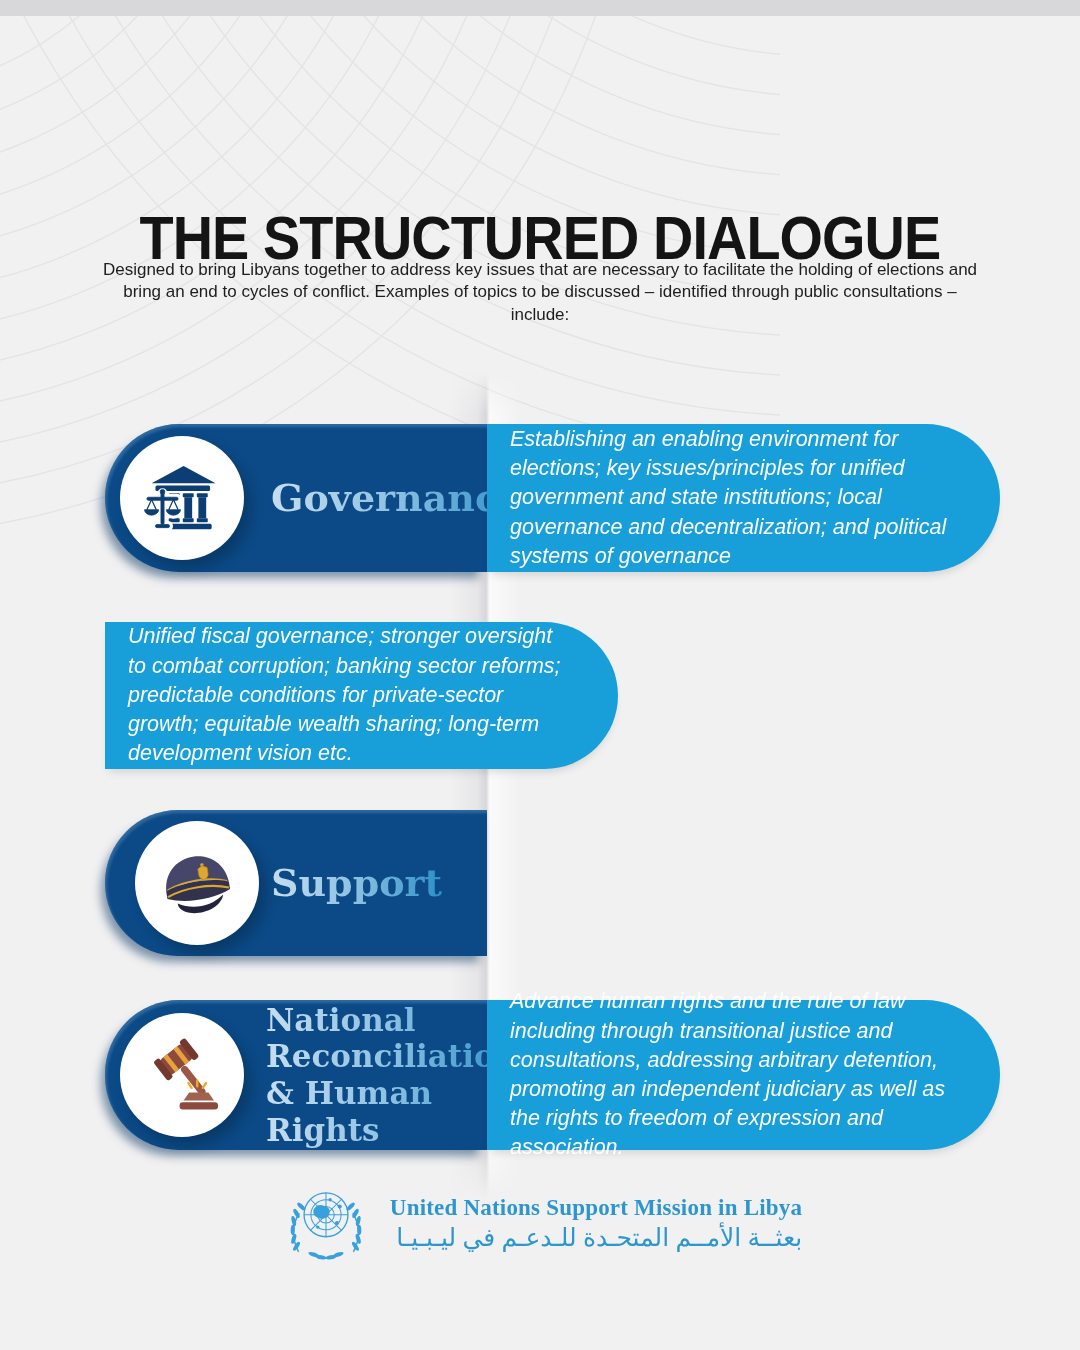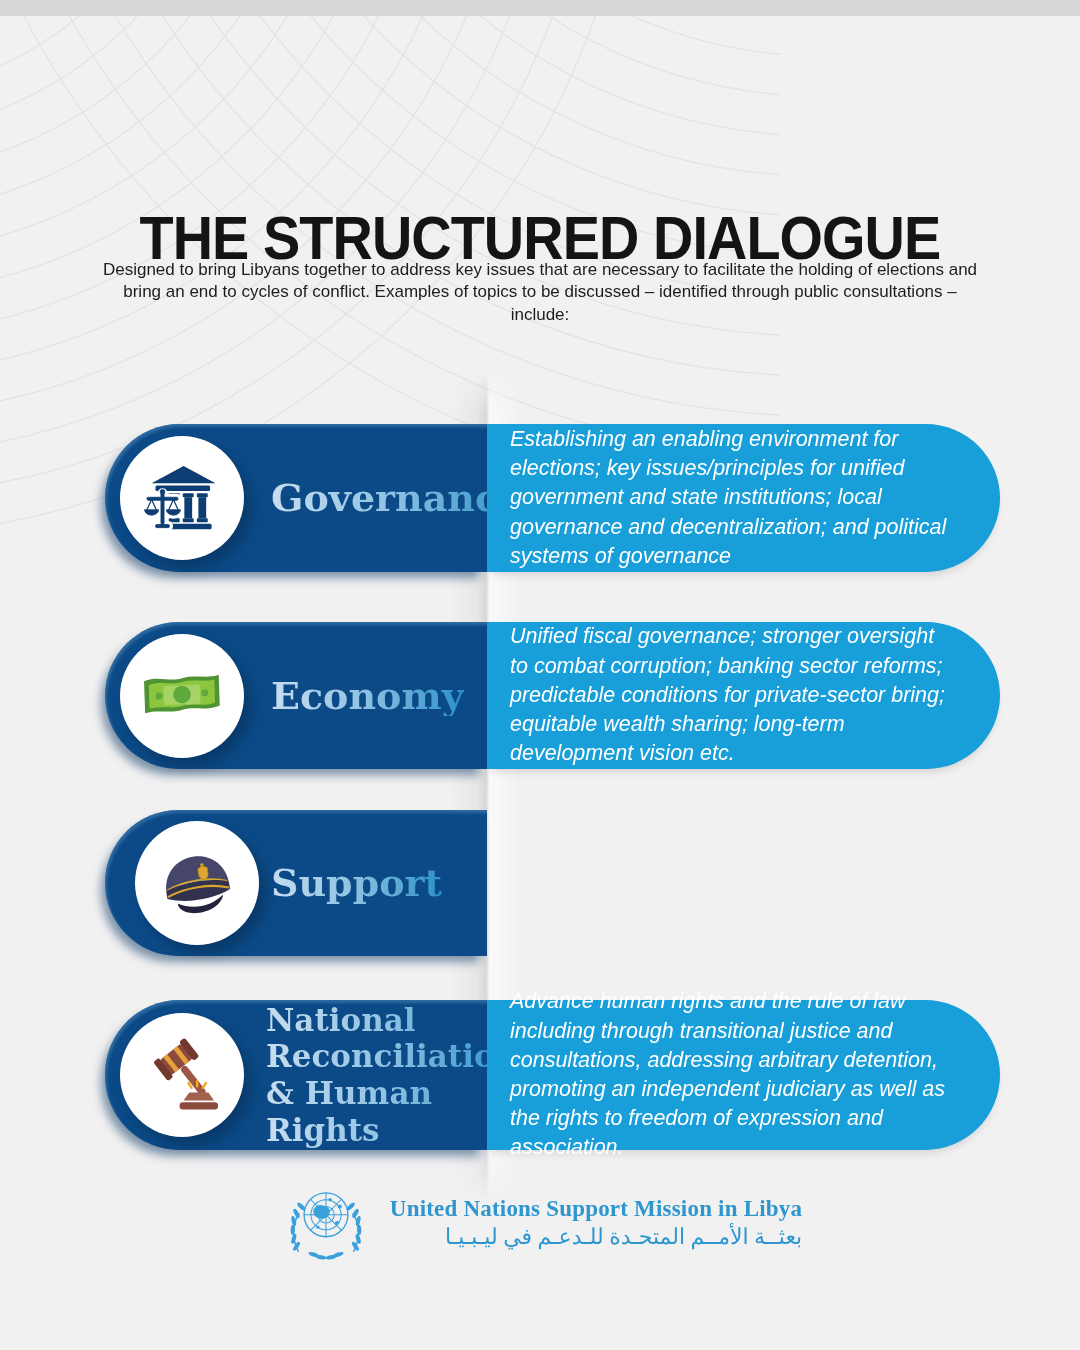--- a/index.html
+++ b/index.html
@@ -60,21 +60,21 @@
   .topic-desc{
     font-style:italic;color:#ffffff;font-size:21.5px;line-height:1.36;
     padding:0 42px 0 23px;
   }
   .footer{
     position:absolute;top:1168px;left:0;width:100%;display:flex;
     justify-content:center;align-items:center;gap:16px;z-index:2;
   }
   .footer-text{display:flex;flex-direction:column;gap:2px;font-family:Liberation Serif, serif;}
   .footer-en{font-size:23px;font-weight:bold;color:#2E96CE;letter-spacing:0.2px;}
-  .footer-ar{font-size:22px;color:#2E96CE;direction:rtl;text-align:right;}
+  .footer-ar{font-size:25px;color:#2E96CE;direction:rtl;text-align:right;}
 </style>
 </head>
 <body>
 
 <div class="poster">
 
   <svg class="mesh" width="780" height="640" viewBox="0 0 780 640">
     <g fill="none" stroke="#e4e4e6" stroke-width="1.4">
       <circle cx="-140" cy="-260" r="340"></circle>
         <circle cx="-140" cy="-260" r="380"></circle>
@@ -148,37 +148,22 @@
         </svg>
       </div>
       <div class="topic-title">Governance</div>
     </div>
     <div class="pill-right">
       <div class="topic-desc">Establishing an enabling environment for elections; key issues/principles for unified government and state institutions; local governance and decentralization; and political systems of governance</div>
     </div>
   </div>
 
   <div class="row row-2">
-    <div class="pill-left">
-      <div class="icon-circle">
-        <svg width="84" height="56" viewBox="0 0 110 70">
-          <g transform="rotate(-2 55 35)">
-            <path d="M6 14 C24 7 40 16 55 12 C72 7 90 14 104 9 L104 49 C88 56 70 49 55 53 C40 58 22 51 6 56 Z" fill="#4F9434"></path>
-            <path d="M12 19 C27 14 42 20 55 17 C70 13 86 18 98 15 L98 45 C86 50 70 45 55 48 C42 51 26 47 12 50 Z" fill="#8CC63F"></path>
-            <rect x="31" y="21" width="48" height="25" rx="4" fill="#A6D366"></rect>
-            <circle cx="55" cy="33" r="11.5" fill="#5FA83C"></circle>
-            <circle cx="25" cy="34" r="4.5" fill="#5FA83C"></circle>
-            <circle cx="85" cy="32" r="4.5" fill="#5FA83C"></circle>
-          </g>
-        </svg>
-      </div>
-      <div class="topic-title">Economy</div>
-    </div>
     <div class="pill-right">
-      <div class="topic-desc">Unified fiscal governance; stronger oversight to combat corruption; banking sector reforms; predictable conditions for private-sector bring; equitable wealth sharing; long-term development vision etc.</div>
+      <div class="topic-desc">Unified fiscal governance; stronger oversight to combat corruption; banking sector reforms; predictable conditions for private-sector growth; equitable wealth sharing; long-term development vision etc.</div>
     </div>
   </div>
 
   <div class="row row-3">
     <div class="icon-circle" style="position:absolute;left:15px;top:11px;">
       <svg width="86" height="72" viewBox="0 0 100 84">
         <g transform="rotate(-9 50 42)">
           <path d="M24 62 C40 72 62 72 78 60 C74 74 52 80 36 75 C28 72 24 68 24 62 Z" fill="#23233D"></path>
           <path d="M13 46 C15 22 33 11 50 11 C67 11 85 22 87 46 C66 37 34 37 13 46 Z" fill="#46466B"></path>
           <path d="M15 45 C35 37 65 37 85 45" stroke="#D9A62E" stroke-width="2" fill="none"></path>

